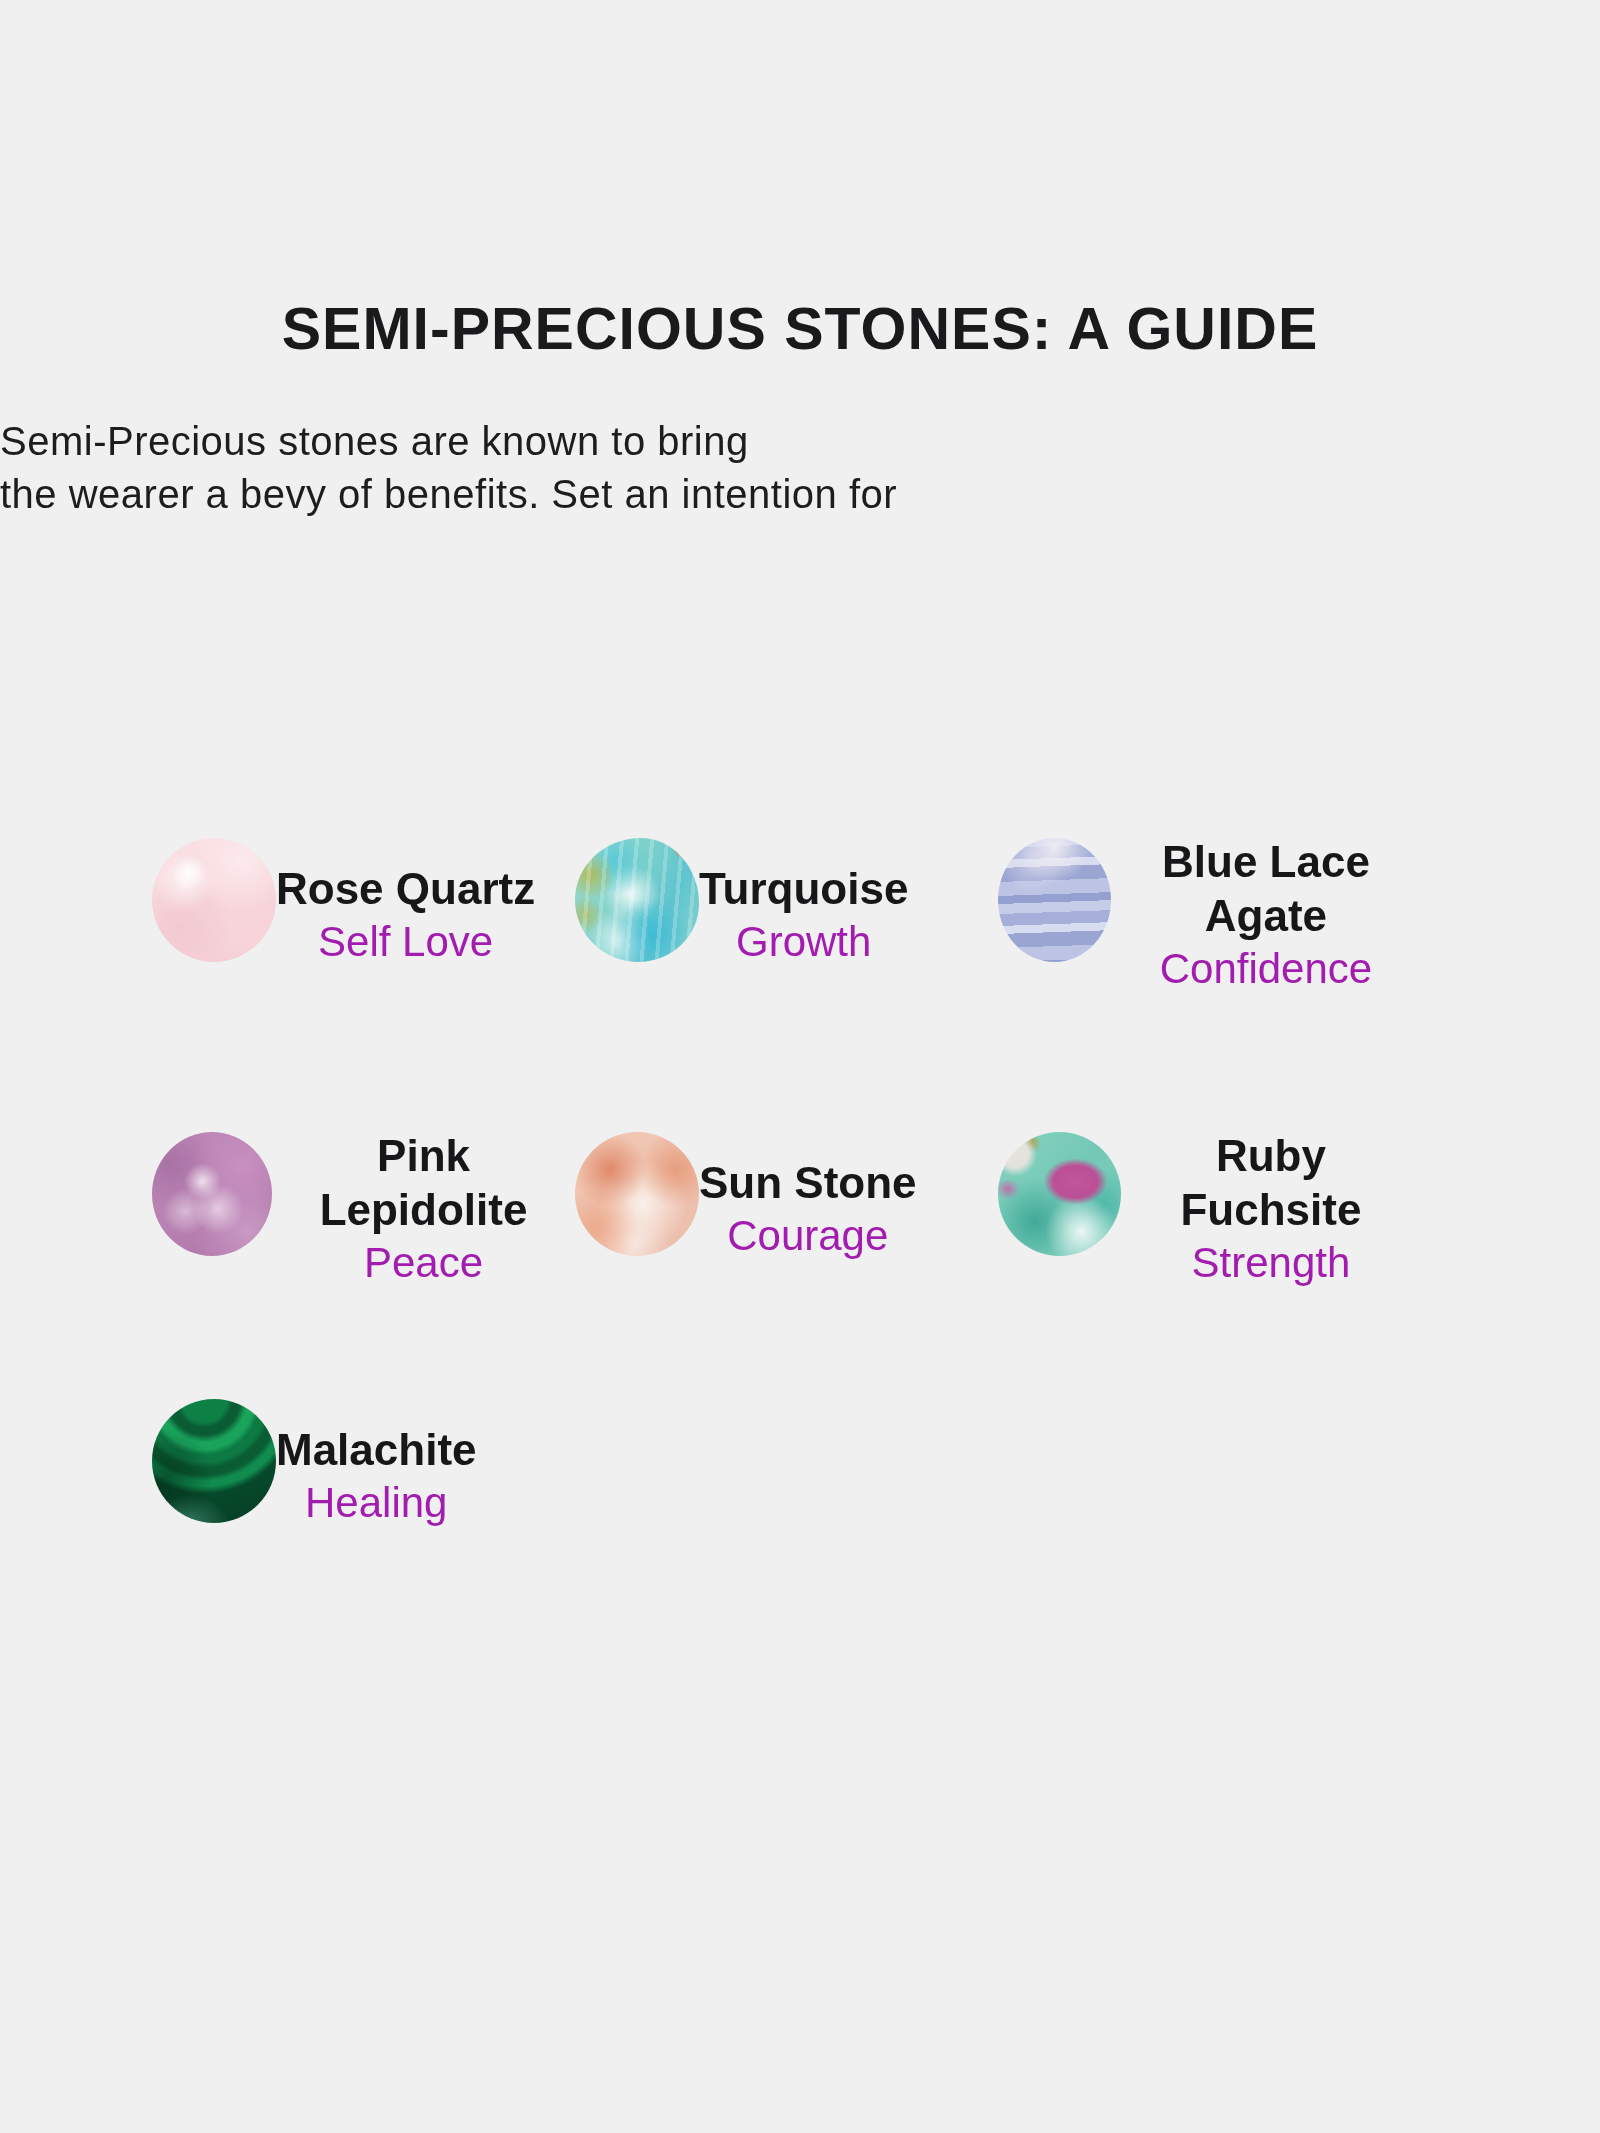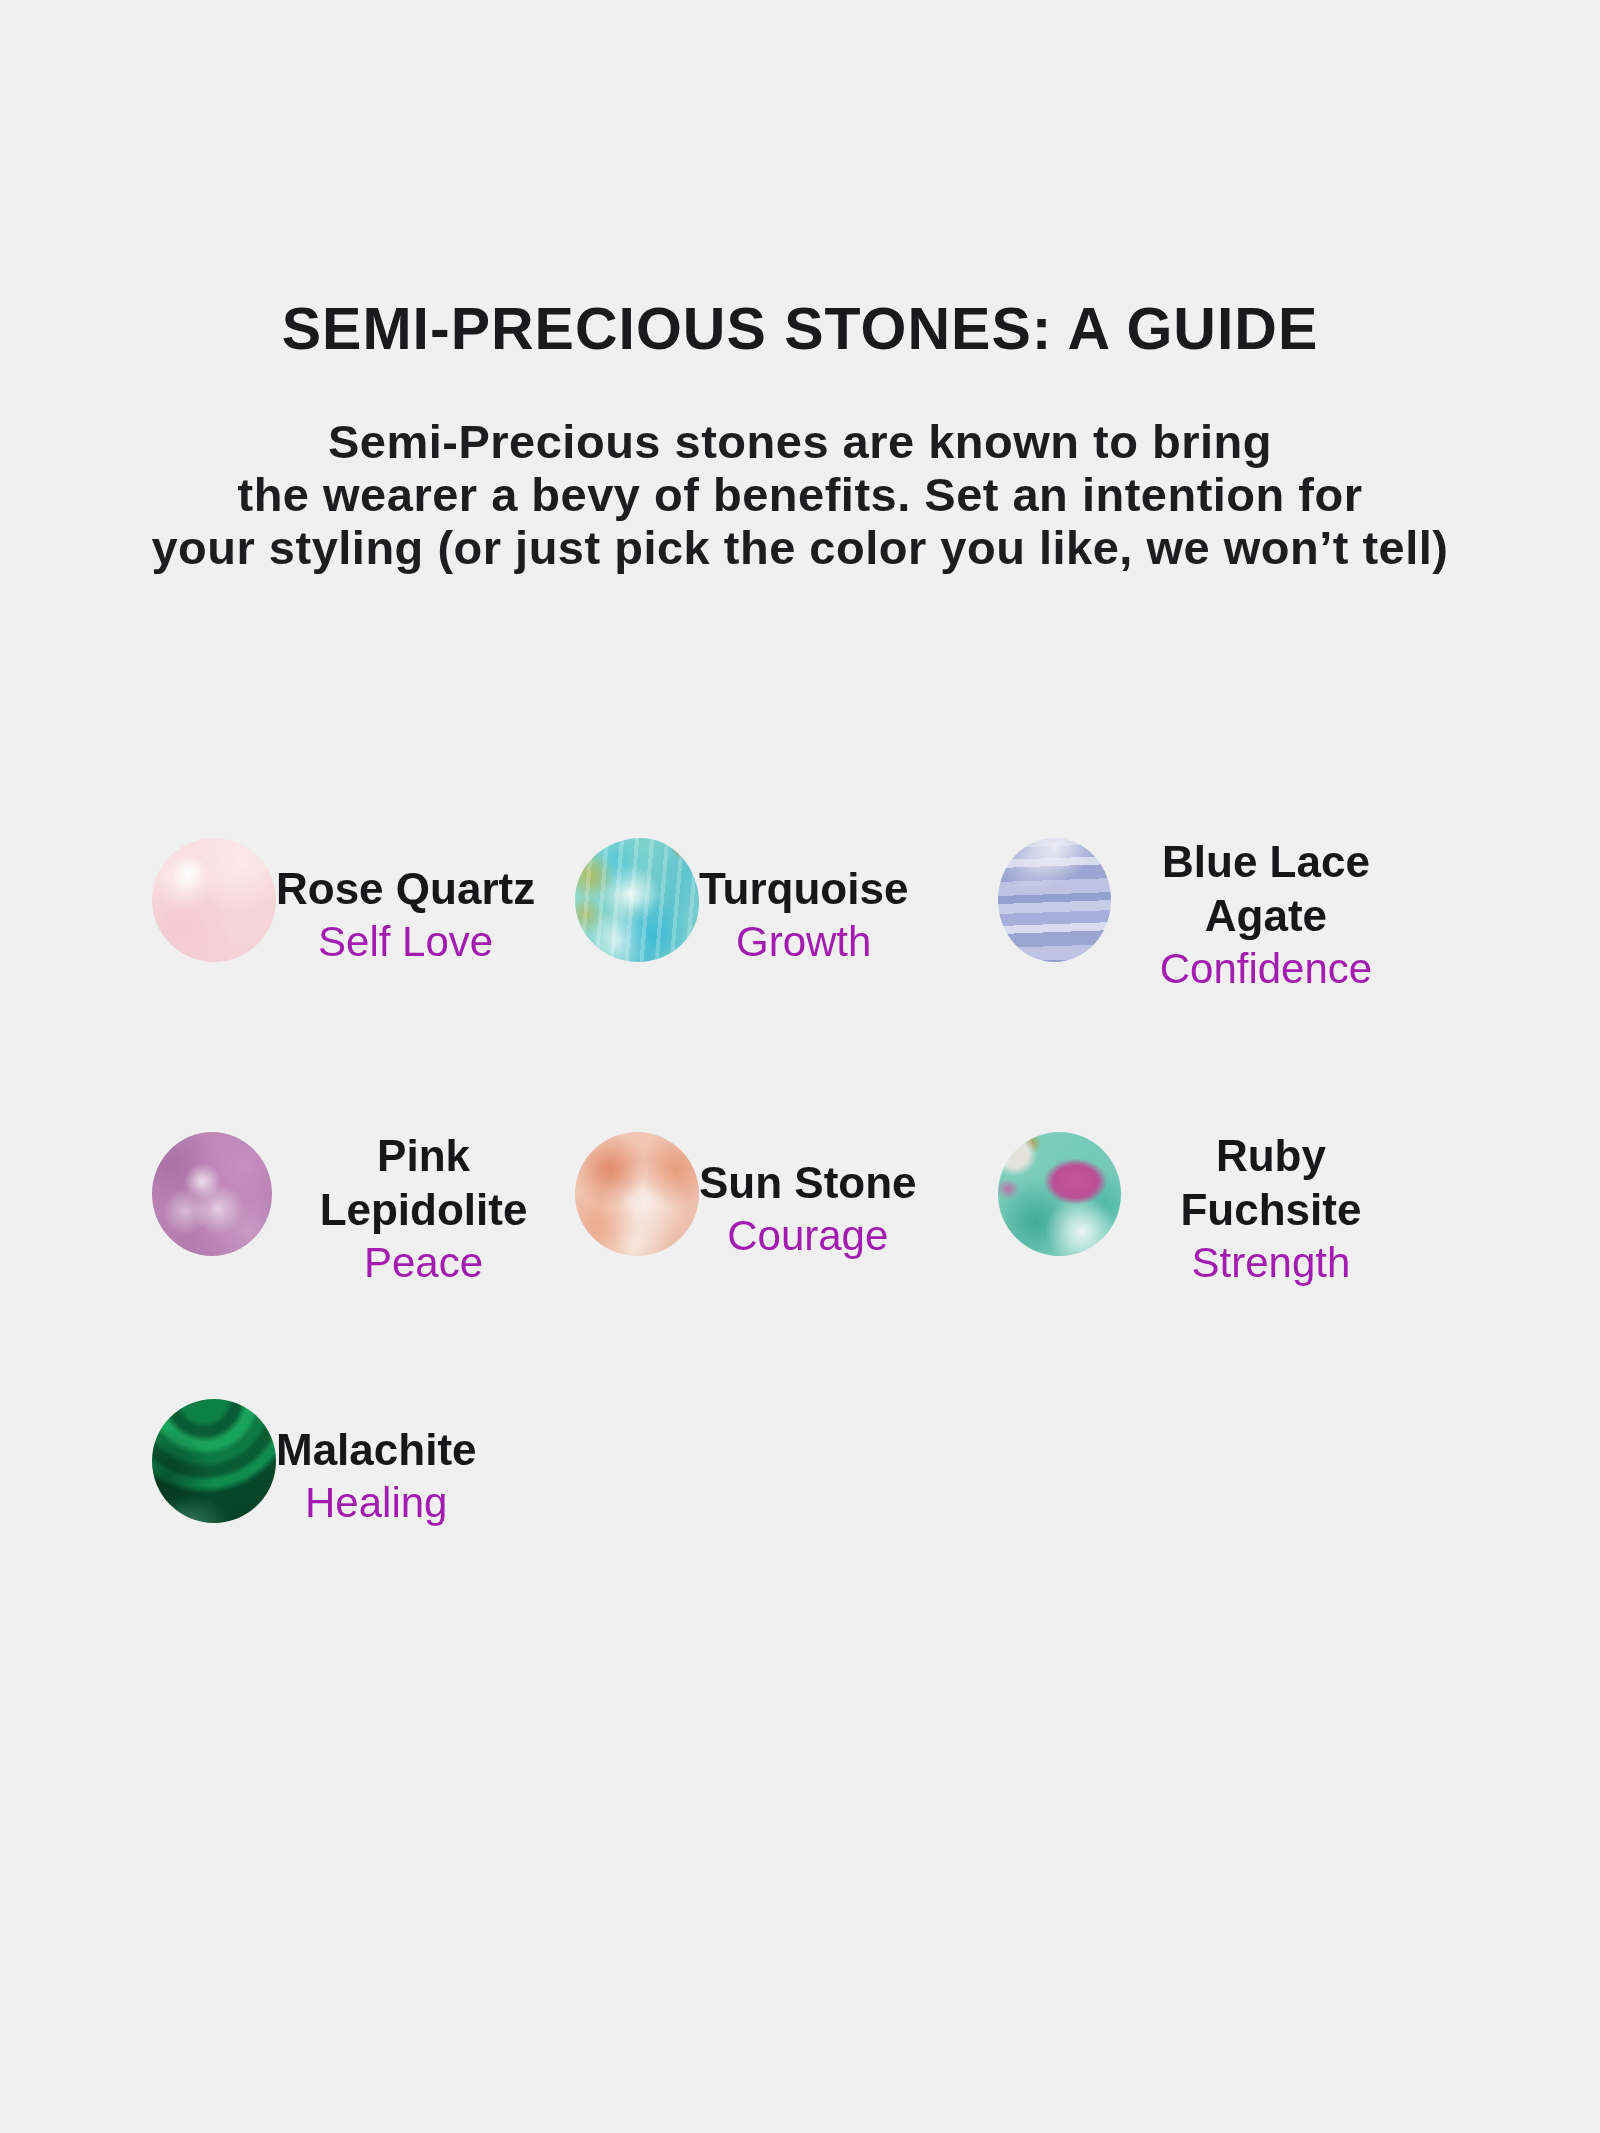--- a/index.html
+++ b/index.html
@@ -28,24 +28,24 @@
     font-weight: 700;
     letter-spacing: 1px;
     margin: 0;
     color: #1a1a1c;
   }
   .intro {
     position: absolute;
     top: 408px;
     left: 0;
     width: 100%;
-    text-align: center;
-    font-size: 47px;
+    text-align: left;
+    font-size: 40px;
     line-height: 53px;
-    font-weight: 700;
+    font-weight: 400;
     letter-spacing: 0.5px;
     color: #1d1d1f;
   }
   .stones-grid {
     position: absolute;
     left: 152px;
     top: 798px;
     width: 1269px;
     display: grid;
     grid-template-columns: repeat(3, 423px);
@@ -162,21 +162,20 @@
 </head>
 <body>
 
 <div class="page">
 
   <h1 class="title">SEMI-PRECIOUS STONES: A GUIDE</h1>
 
   <div class="intro">
     <div>Semi-Precious stones are known to bring</div>
     <div>the wearer a bevy of benefits. Set an intention for</div>
-    <div>your styling (or just pick the color you like, we won’t tell)</div>
   </div>
 
   <div class="stones-grid">
 
     <figure class="stone-card">
       <div class="stone rose-quartz"></div>
       <figcaption class="caption">
         <div class="stone-name">Rose Quartz</div>
         <div class="stone-benefit">Self Love</div>
       </figcaption>

